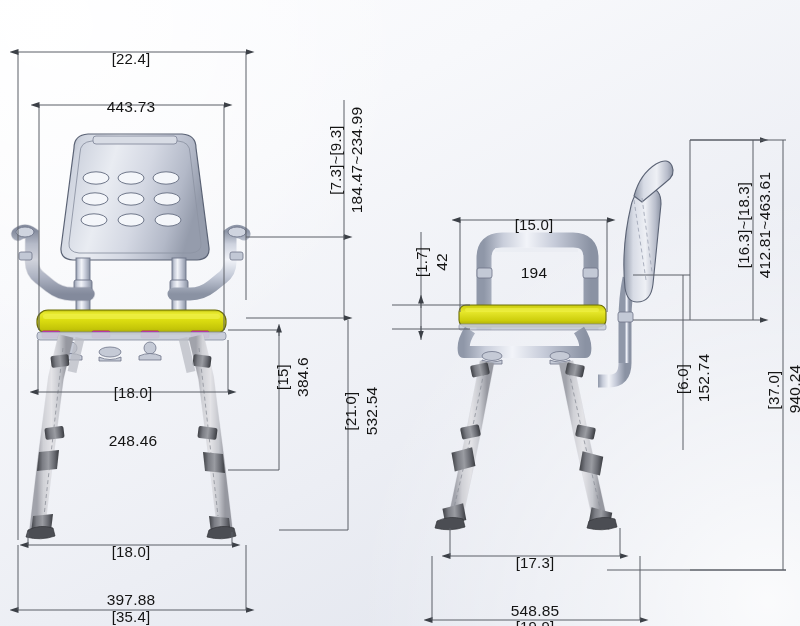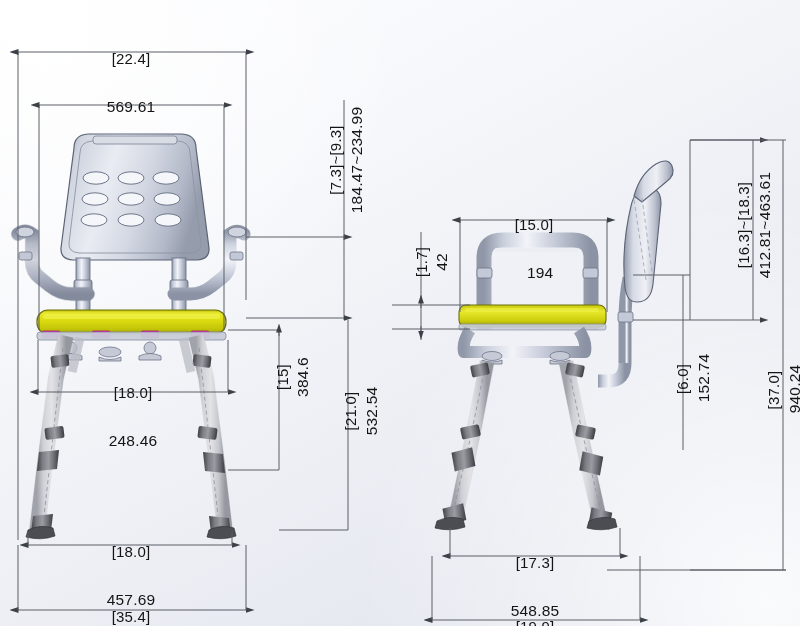--- a/index.html
+++ b/index.html
@@ -373,21 +373,21 @@
       <g>
         <path d="M432,620 L640,620" marker-start="url(#arrL)" marker-end="url(#arrR)"></path>
         <path d="M432,556 L432,620"></path>
         <path d="M640,556 L640,620"></path>
       </g>
     </g>
   </svg>
 
   <div class="dimlabel center" style="left:131px; top:18px;">
     <span class="bracketed">[22.4]</span>
-    <span class="plain">569.61</span>
+    <span class="plain">443.73</span>
   </div>
 
 
   <div class="dimlabel vert" style="left:295px; top:230px; width:140px;">
     <div class="vrow" style="justify-content:center;">
       <span class="bracketed">[7.3]~[9.3]</span>
     </div>
   </div>
   <div class="dimlabel vert" style="left:316px; top:234px; width:148px;">
     <div class="vrow" style="justify-content:center;">
@@ -417,29 +417,29 @@
     </div>
   </div>
   <div class="dimlabel vert" style="left:331px; top:456px; width:90px;">
     <div class="vrow" style="justify-content:center;">
       <span class="plain">532.54</span>
     </div>
   </div>
 
   <div class="dimlabel center" style="left:131px; top:511px;">
     <span class="bracketed">[18.0]</span>
-    <span class="plain">457.69</span>
+    <span class="plain">397.88</span>
   </div>
 
   <div class="dimlabel center" style="left:131px; top:576px;">
     <span class="bracketed">[35.4]</span>
     
   </div>
 
-  <div class="dimlabel center" style="left:534px; top:184px;text-align:right;">
+  <div class="dimlabel center" style="left:534px; top:184px;">
     <span class="bracketed">[15.0]</span>
     <span class="plain">194</span>
   </div>
 
   <div class="dimlabel vert" style="left:381px; top:292px; width:60px;">
     <div class="vrow" style="justify-content:center;">
       <span class="bracketed">[1.7]</span>
     </div>
   </div>
   <div class="dimlabel vert" style="left:401px; top:290px; width:56px;">

